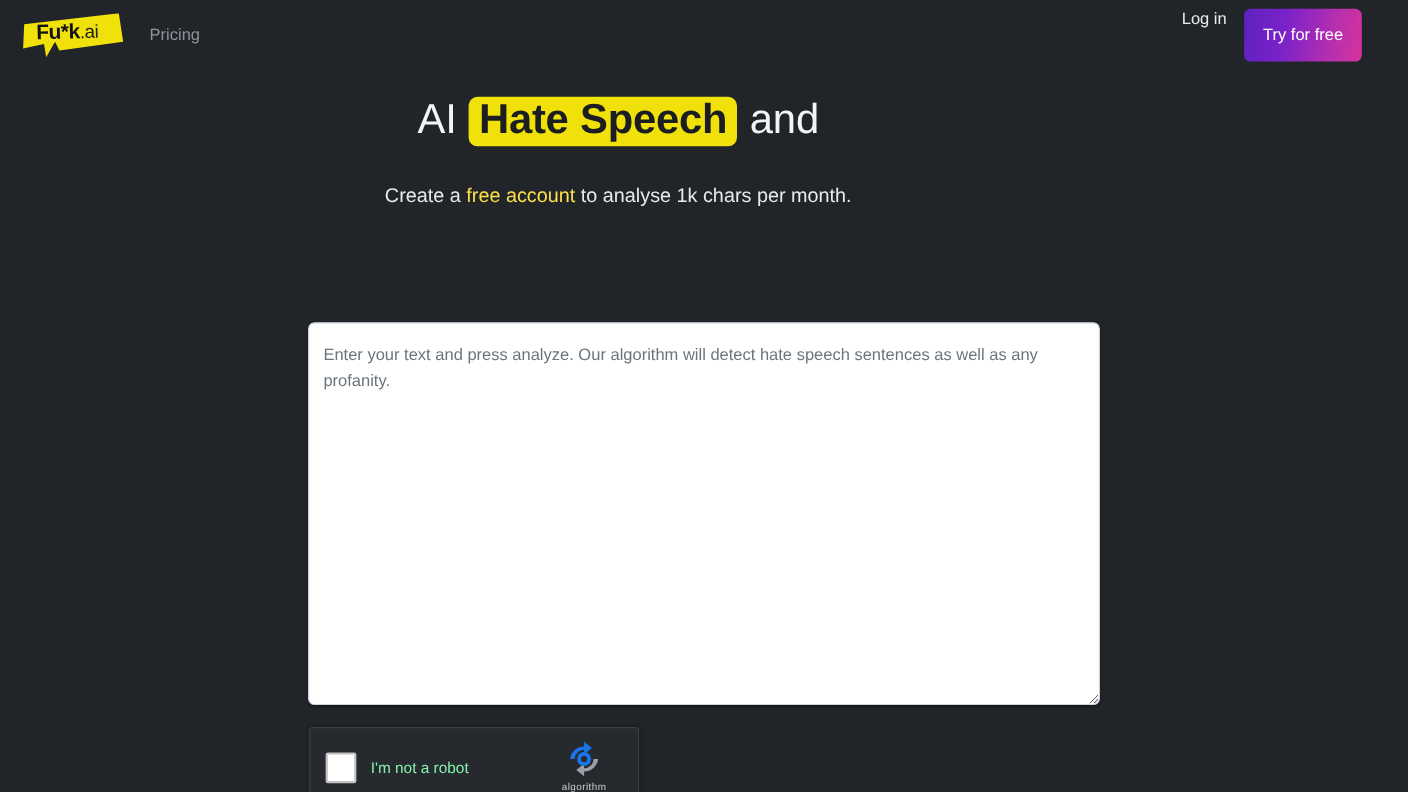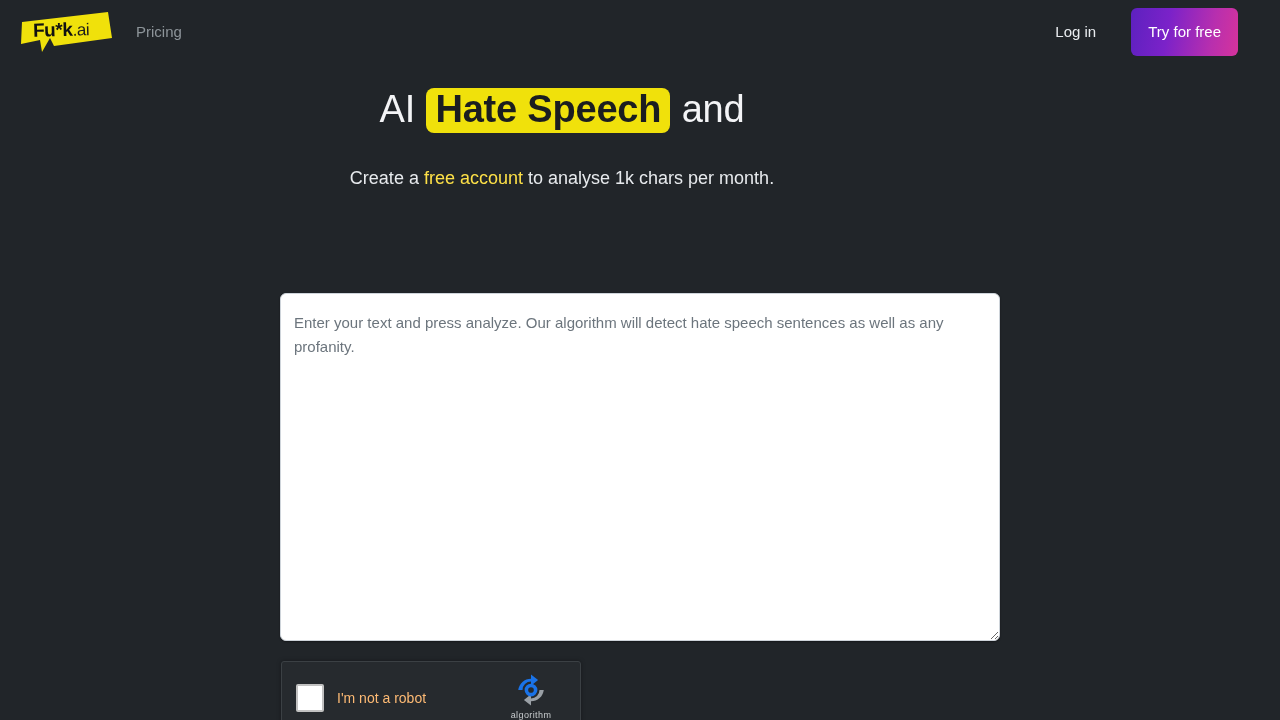--- a/index.html
+++ b/index.html
@@ -70,22 +70,22 @@
     display: inline-block;
   }
   .nav-left {
     display: flex;
     align-items: center;
     gap: 22px;
   }
   .nav-right {
     margin-left: auto;
     display: flex;
-    align-items: center;
-    gap: 35px;
+    align-items: flex-start;
+    gap: 16px;
     padding-right: 22px;
   }
   .login-link {
     color: #e9ecef;
     font-size: 15px;
     text-decoration: none;
     line-height: 20px;
   }
   .cta-button {
     display: inline-flex;
@@ -214,21 +214,21 @@
     height: 28px;
     background: #ffffff;
     border: 2px solid #c1c1c1;
     border-radius: 2px;
     flex: 0 0 auto;
     cursor: pointer;
   }
   .rc-label {
     margin-left: 13px;
     font-size: 14px;
-    color: #fdba74;
+    color: #86efac;
     line-height: 18px;
     white-space: nowrap;
   }
   .rc-brand {
     margin-left: auto;
     width: 74px;
     text-align: center;
     padding-bottom: 2px;
   }
   .rc-logo { display: block; margin: 0 auto; }

